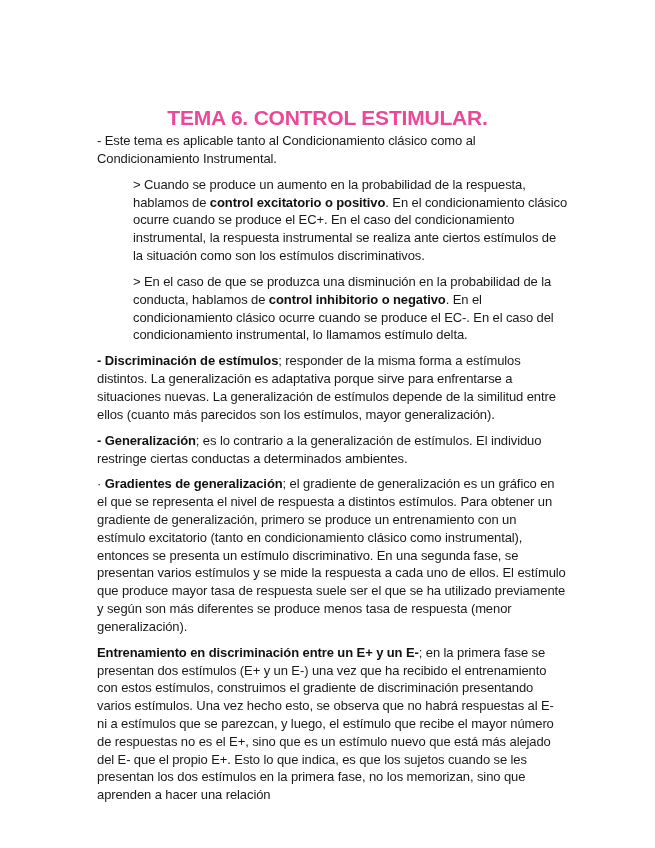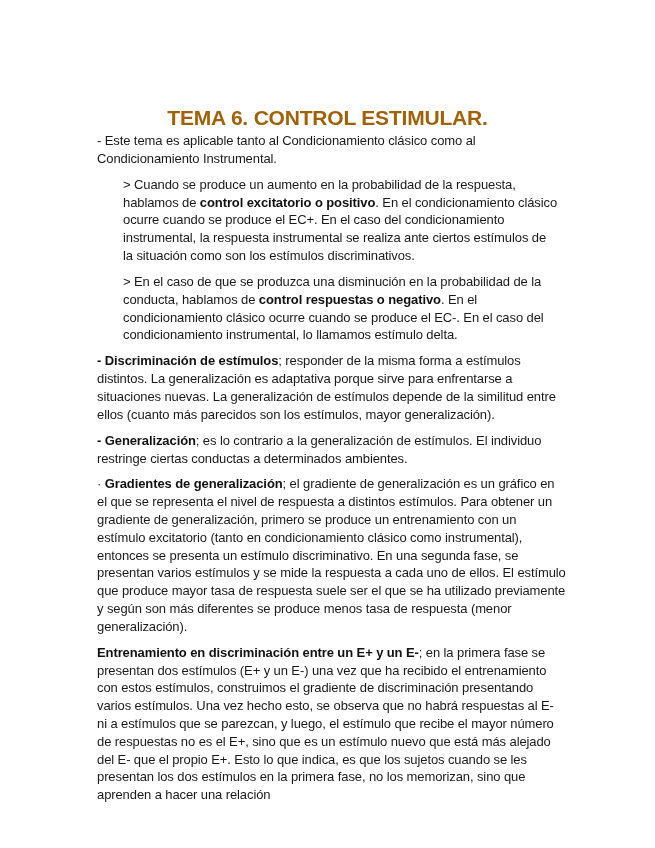--- a/index.html
+++ b/index.html
@@ -24,38 +24,38 @@
       background: #ffffff;
     }
     .title {
       position: absolute;
       top: 106px;
       left: 0;
       width: 655px;
       text-align: center;
       font-size: 21px;
       font-weight: bold;
-      color: #a16207;
+      color: #ec4899;
       letter-spacing: -0.2px;
       margin: 0;
     }
     .body-text {
       position: absolute;
       top: 132px;
       left: 97px;
       width: 470px;
       font-size: 13px;
       line-height: 17.8px;
       letter-spacing: -0.1px;
     }
     .body-text p {
       margin: 0 0 8.2px 0;
     }
     .body-text p.indent {
-      margin-left: 26px;
+      margin-left: 36px;
       width: 436px;
     }
     .body-text b {
       font-weight: bold;
       color: #111;
     }
   </style>
 </head>
 <body>
 
@@ -66,21 +66,21 @@
     <p>
       <span>- Este tema es aplicable tanto al Condicionamiento clásico como al Condicionamiento Instrumental.</span>
     </p>
 
 
     <p class="indent">
       <span>&gt; Cuando se produce un aumento en la probabilidad de la respuesta, hablamos de </span><b>control excitatorio o positivo</b><span>. En el condicionamiento clásico ocurre cuando se produce el EC+. En el caso del condicionamiento instrumental, la respuesta instrumental se realiza ante ciertos estímulos de la situación como son los estímulos discriminativos.</span>
     </p>
 
     <p class="indent">
-      <span>&gt; En el caso de que se produzca una disminución en la probabilidad de la conducta, hablamos de </span><b>control respuestas o negativo</b><span>. En el condicionamiento clásico ocurre cuando se produce el EC-. En el caso del condicionamiento instrumental, lo llamamos estímulo delta.</span>
+      <span>&gt; En el caso de que se produzca una disminución en la probabilidad de la conducta, hablamos de </span><b>control inhibitorio o negativo</b><span>. En el condicionamiento clásico ocurre cuando se produce el EC-. En el caso del condicionamiento instrumental, lo llamamos estímulo delta.</span>
     </p>
 
     <p>
       <b>- Discriminación de estímulos</b><span>; responder de la misma forma a estímulos distintos.  La generalización es adaptativa porque sirve para enfrentarse a situaciones nuevas. La generalización de estímulos depende de la similitud entre ellos (cuanto más parecidos son los estímulos, mayor generalización).</span>
     </p>
 
     <p>
       <b>- Generalización</b><span>; es lo contrario a la generalización de estímulos. El individuo restringe ciertas conductas a determinados ambientes.</span>
     </p>
 

